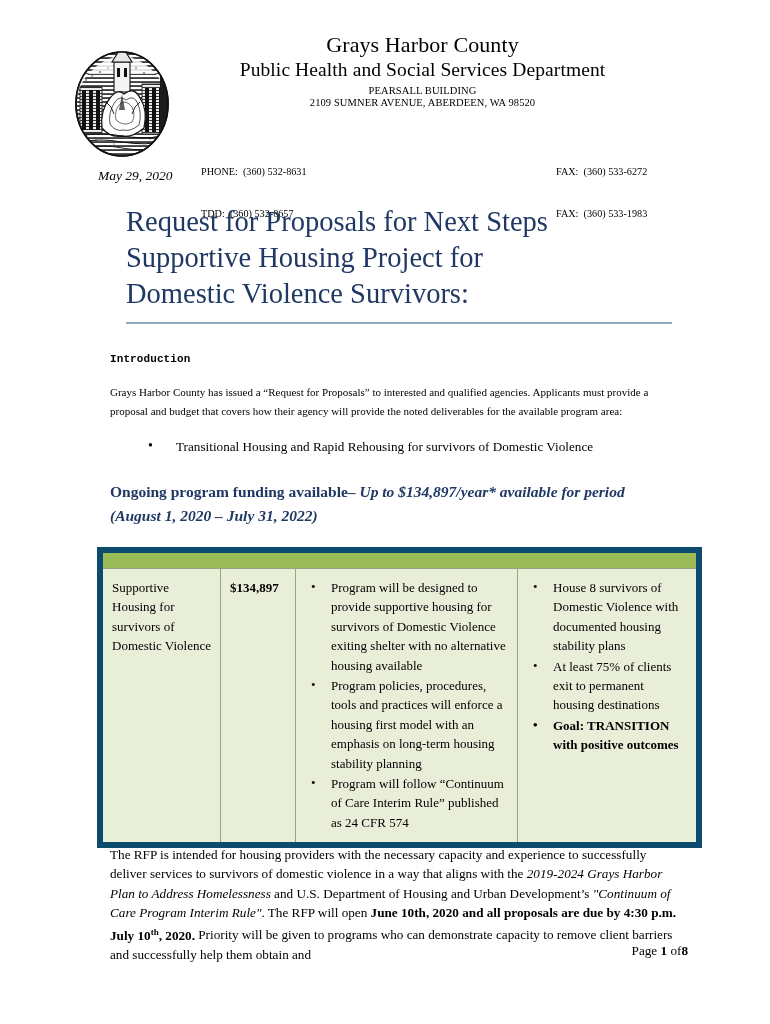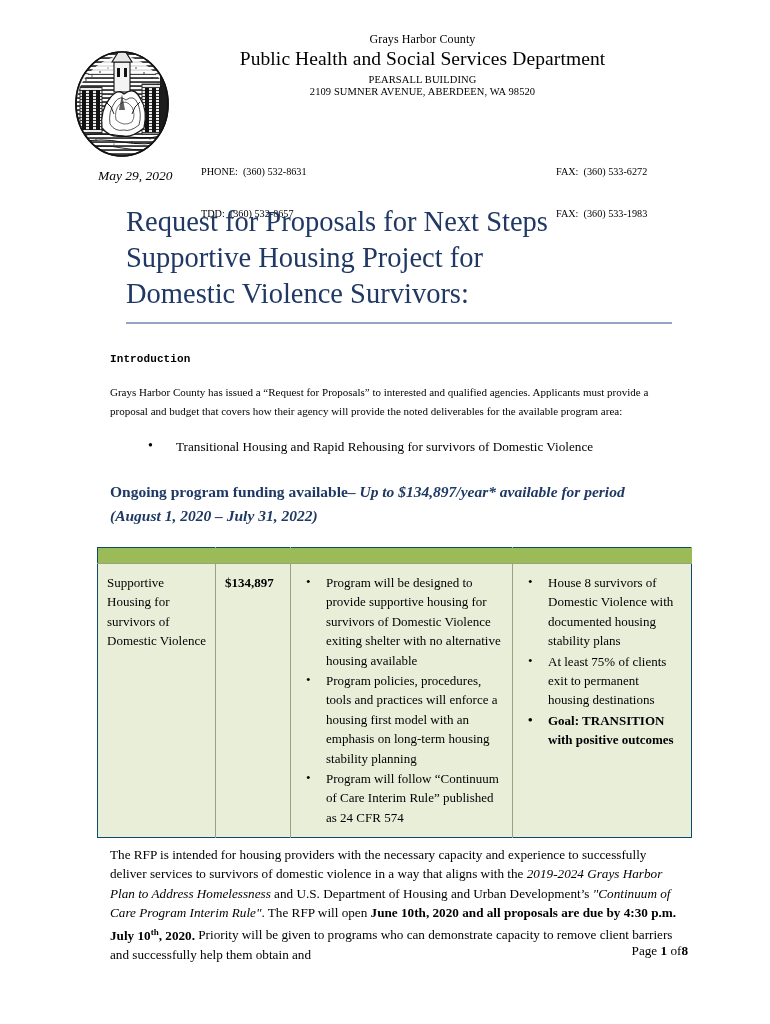--- a/index.html
+++ b/index.html
@@ -40,21 +40,21 @@
     height: 132px;
   }
   .seal svg { display: block; }
 
   .lh-center {
     text-align: center;
     padding-left: 95px;
     padding-right: 20px;
   }
   .lh-line1 {
-    font-size: 12px;
+    font-size: 22px;
     letter-spacing: 0.1px;
   }
   .lh-line2 {
     font-size: 19.5px;
     margin-top: 1px;
     letter-spacing: 0.1px;
   }
   .lh-line3 {
     font-size: 10.5px;
     margin-top: 4px;
@@ -177,21 +177,21 @@
   .rfp-table-wrap {
     position: absolute;
     left: 97px;
     top: 547px;
     width: 590px;
   }
   table.rfp-table {
     border-collapse: collapse;
     width: 590px;
     table-layout: fixed;
-    border: 1px solid #0c4a6e;
+    border: 6px solid #0c4a6e;
     padding-left: 13px;
   }
   table.rfp-table tr.head-strip td {
     background: #9bbb59;
     height: 15px;
     padding: 0;
     border-right: 1px solid #9bbb59;
     border-bottom: 1px solid #9aa37f;
   }
   table.rfp-table td.cell {

